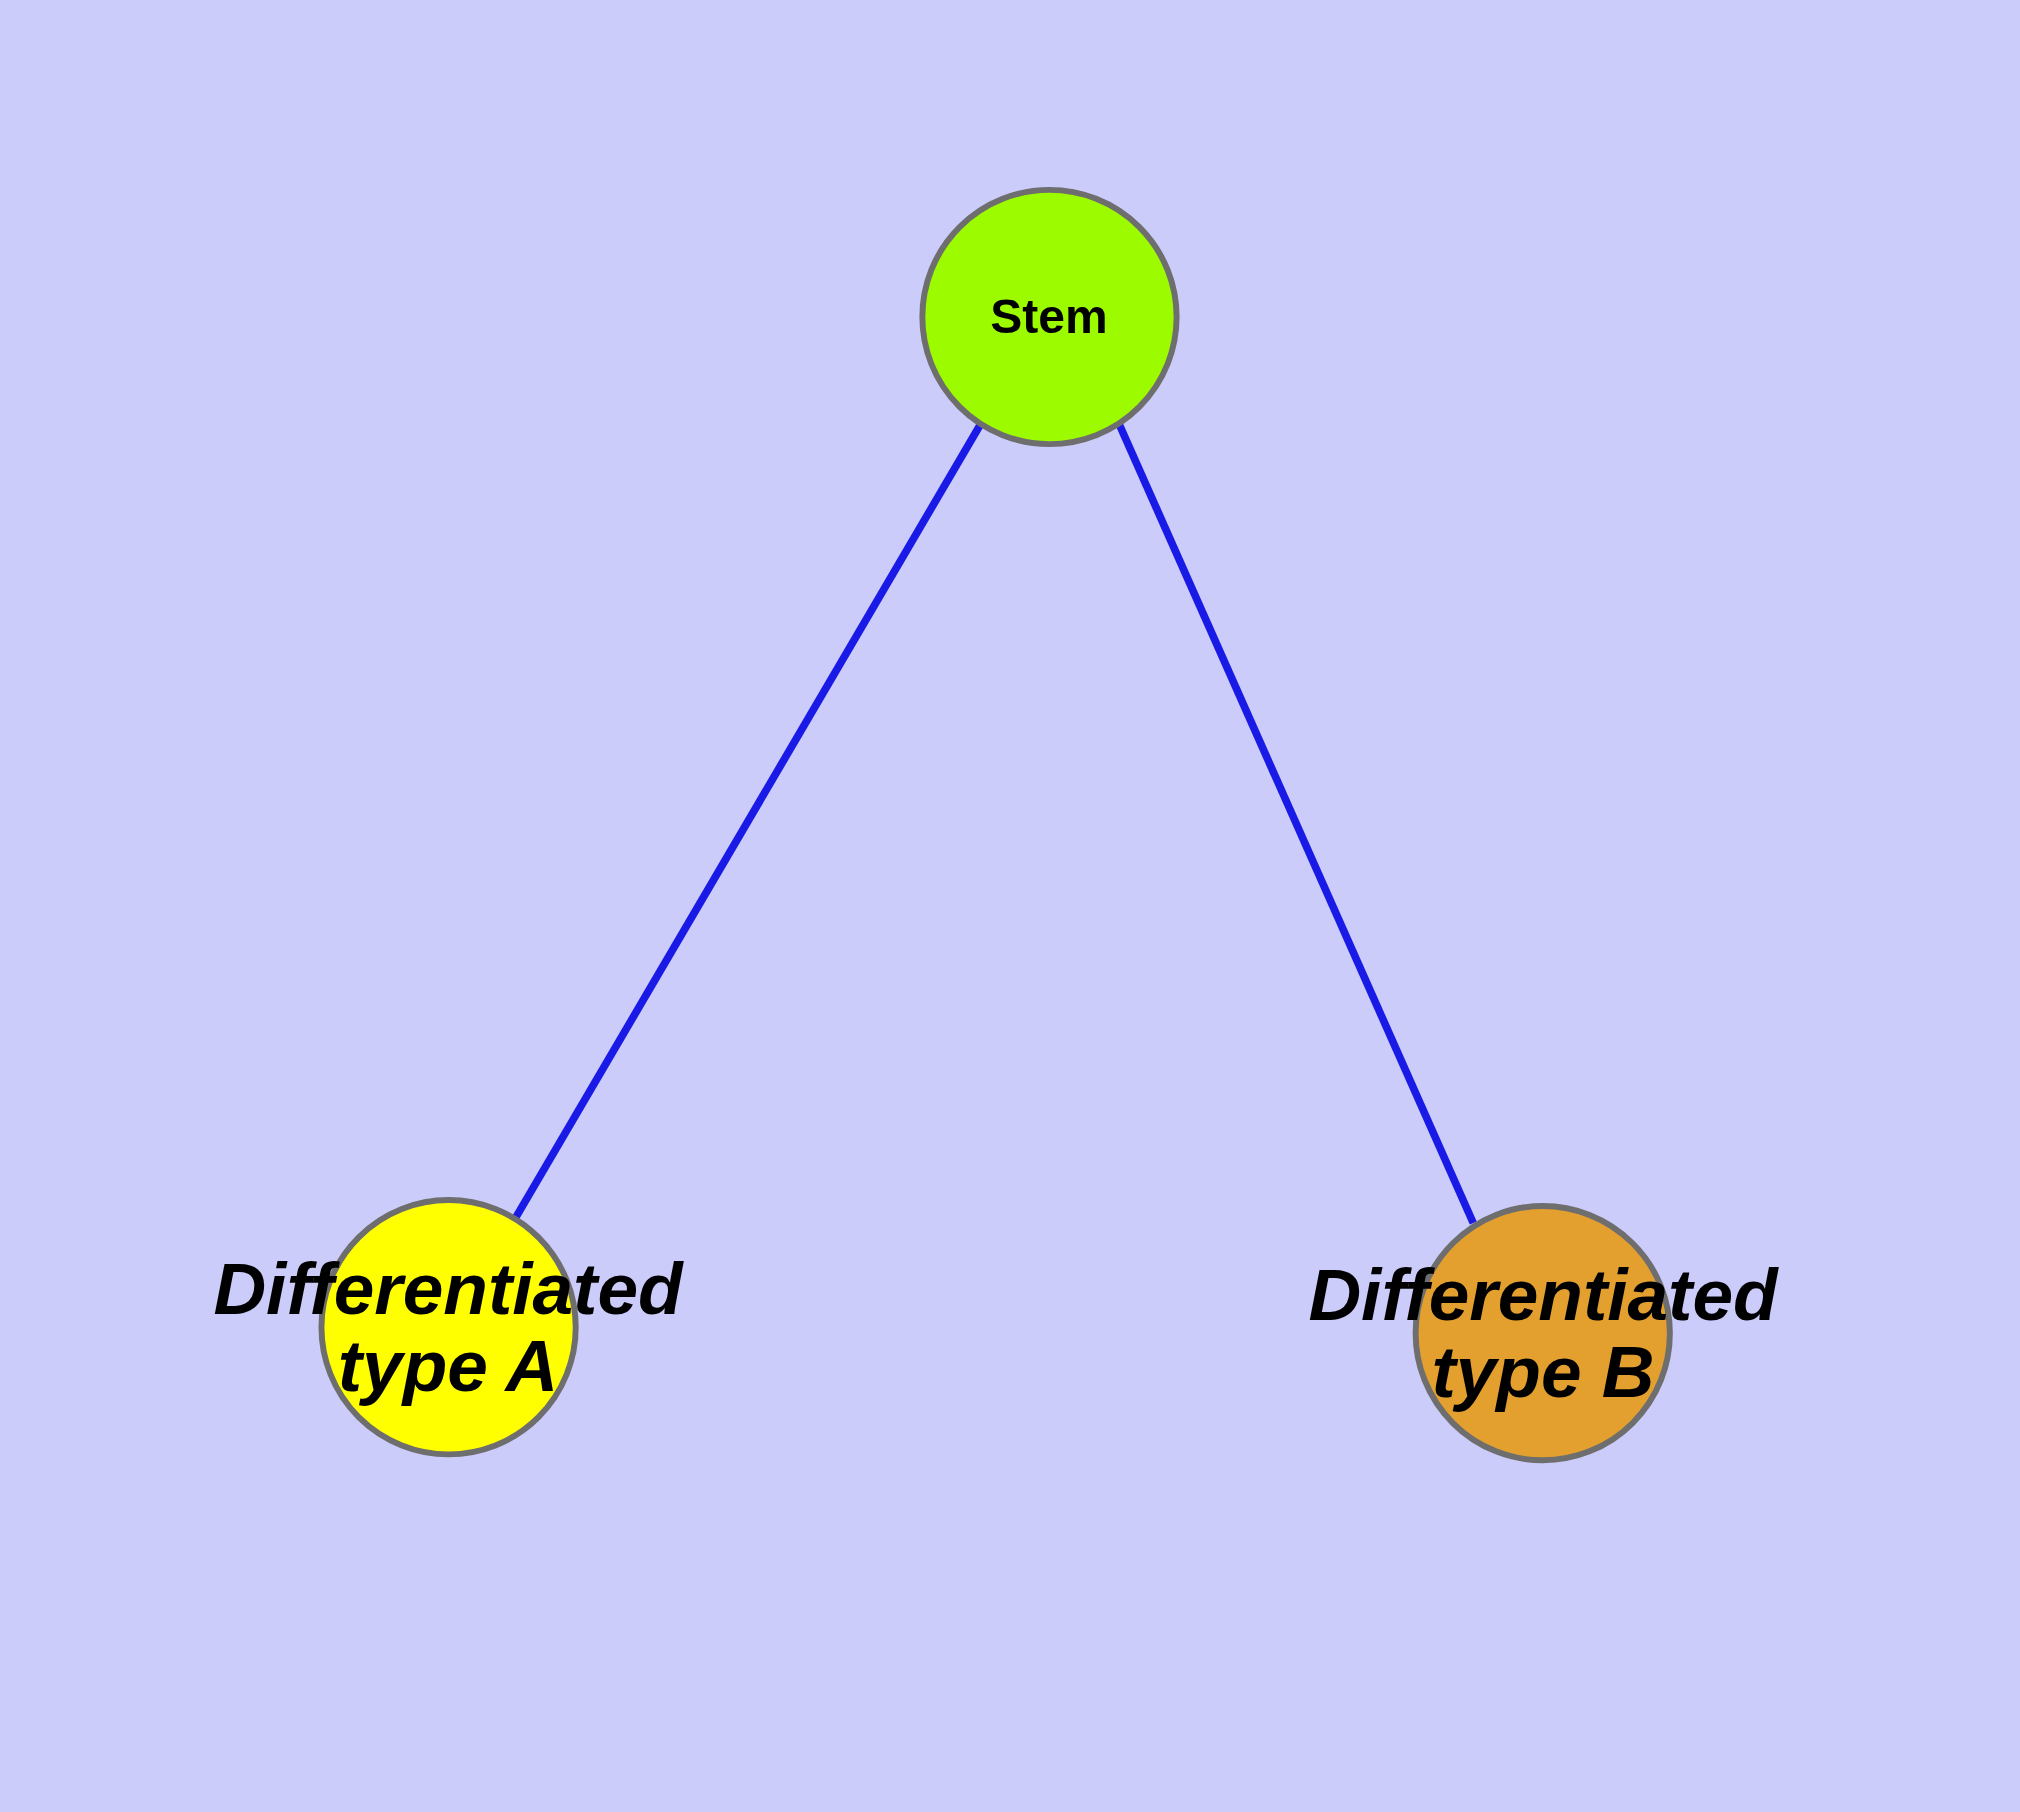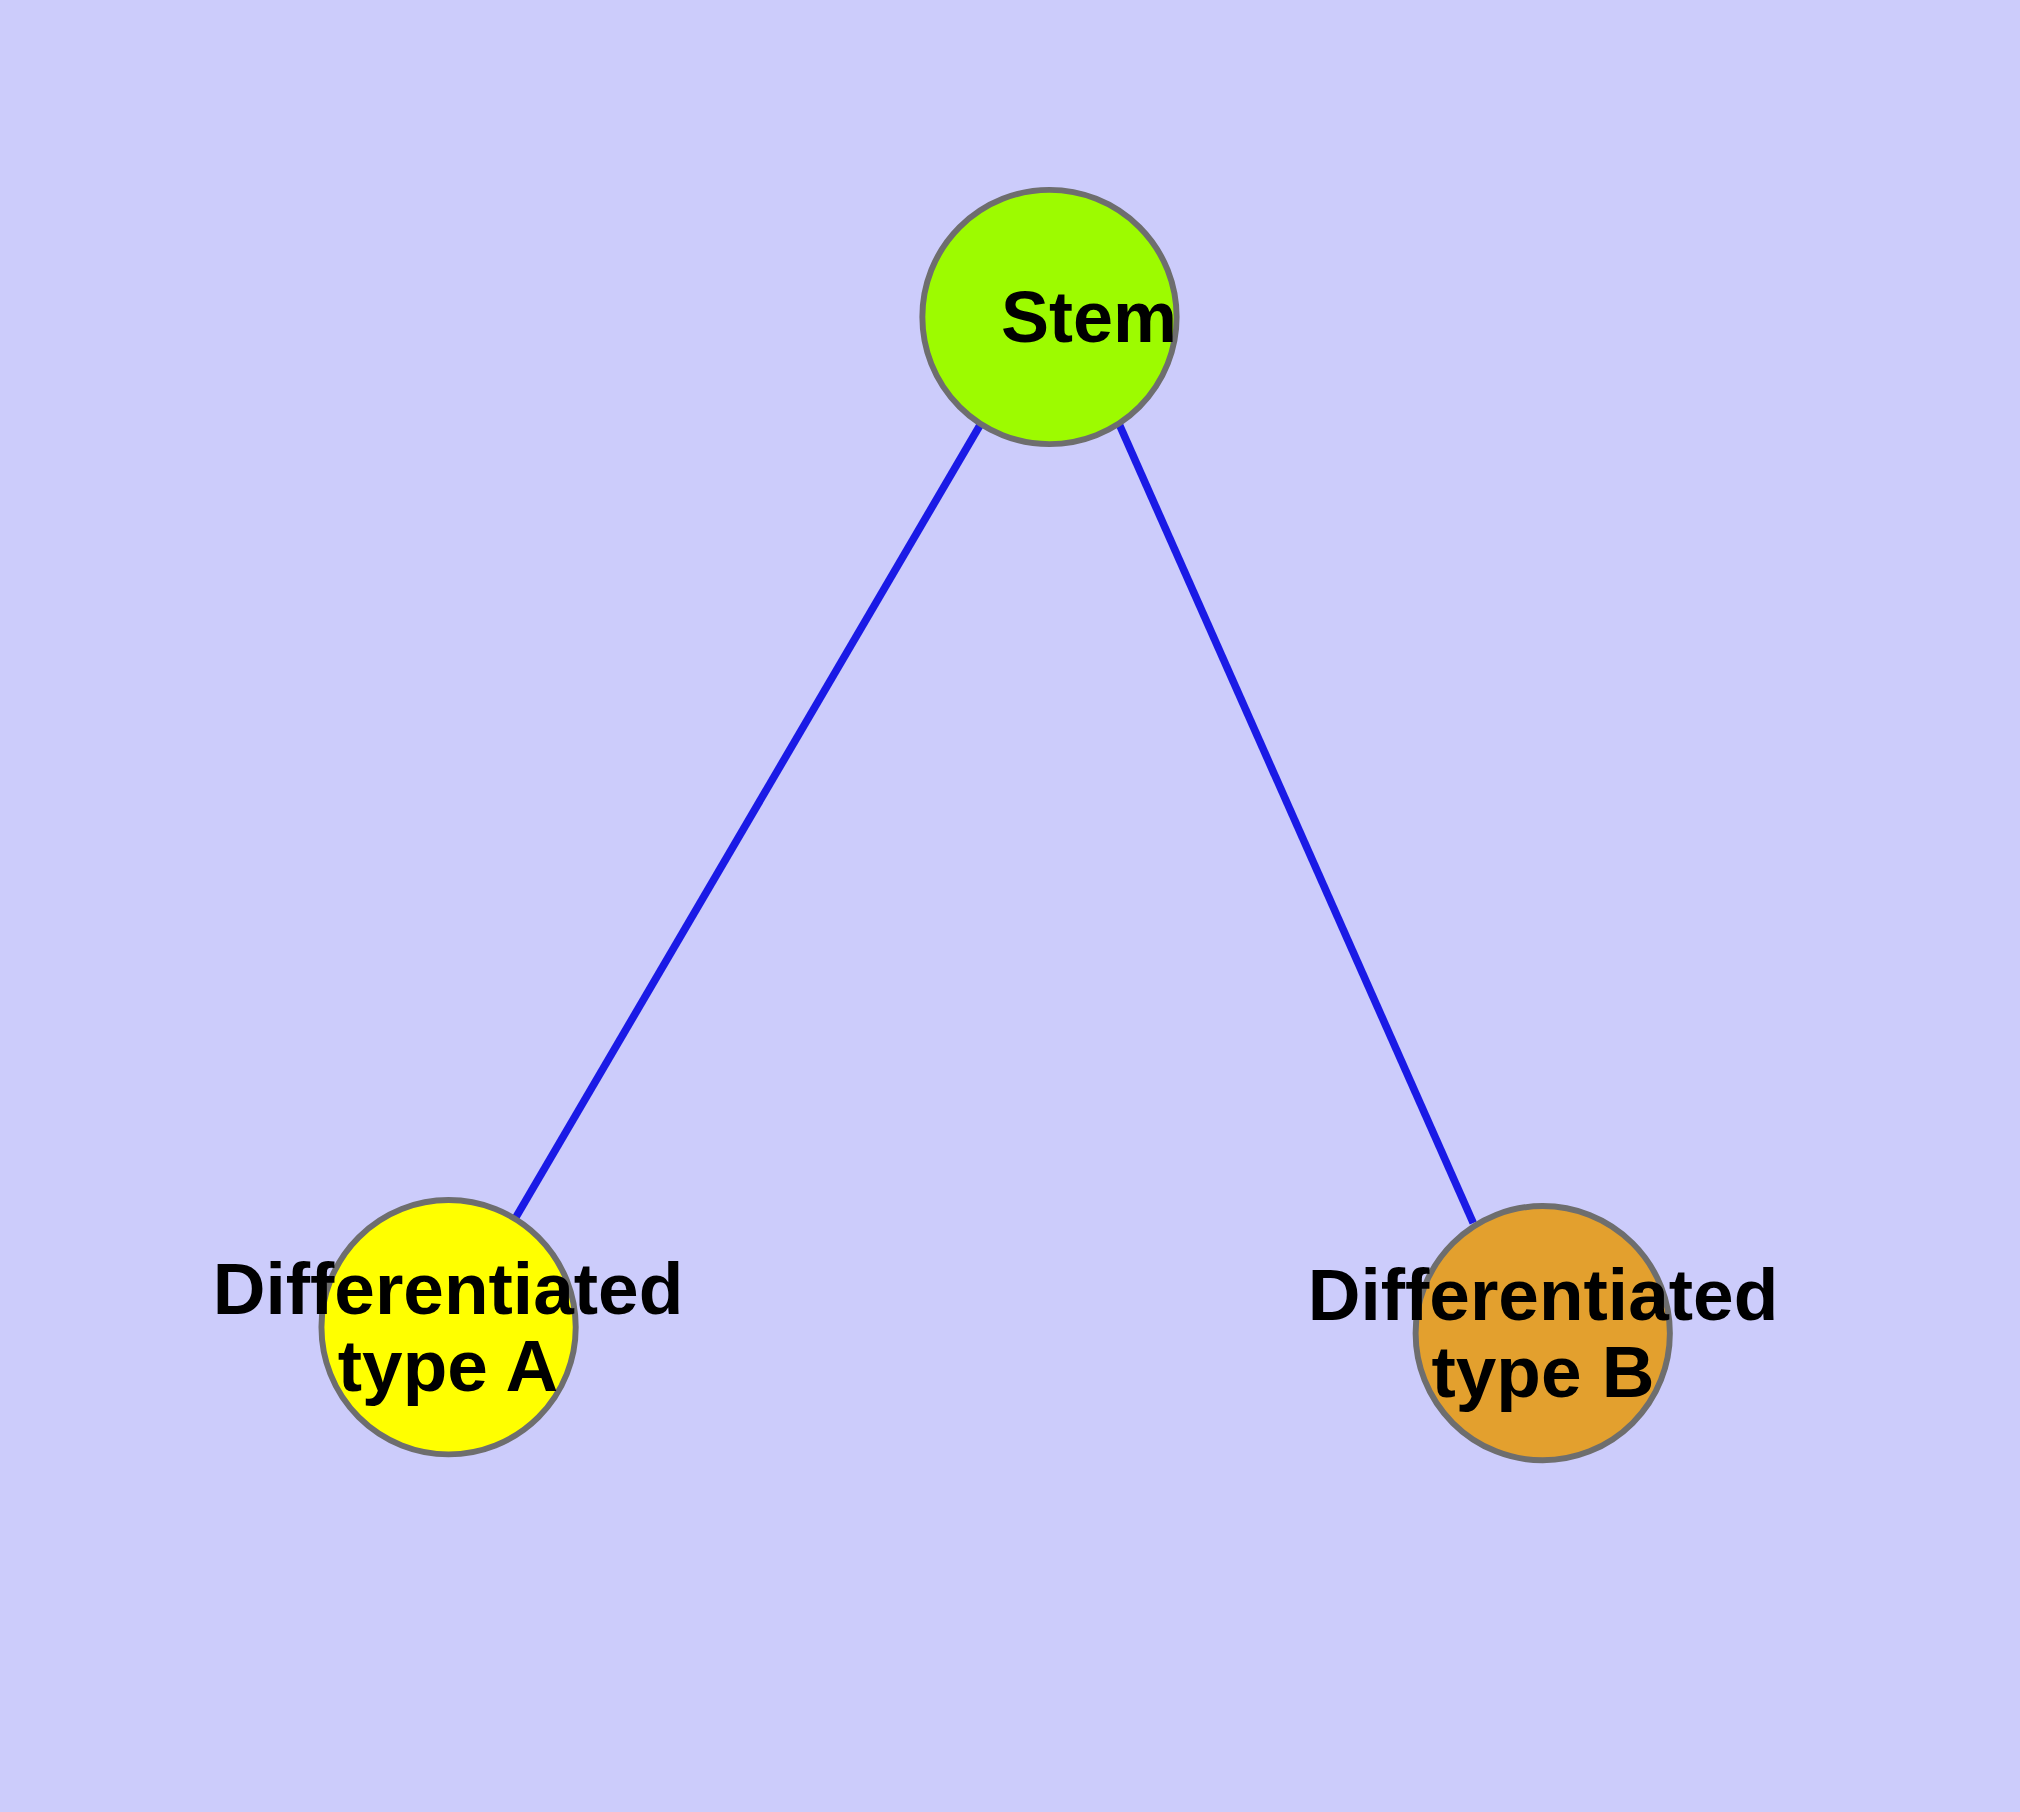--- a/index.html
+++ b/index.html
@@ -37,20 +37,21 @@
     line-height: 1.06;
     white-space: pre;
     pointer-events: none;
     transform: translate(-50%, -50%);
   }
   .label-stem {
     font-size: 71px;
   }
   .label-diff {
     font-size: 73px;
+    font-style: italic;
   }
 </style>
 </head>
 <body>
 
 <div id="canvas" style="background: rgb(255, 255, 255);">
 
   <div id="bg-plane" style="background: rgb(204, 204, 251);"></div>
 
   <svg id="graph-svg" viewBox="0 0 2384 2138">
@@ -58,21 +59,21 @@
       <line class="edge" id="edge-0" stroke-linecap="butt" x1="1157" y1="500" x2="608" y2="1437" stroke="#1a1ae6" stroke-width="9"></line>
       <line class="edge" id="edge-1" stroke-linecap="butt" x1="1320" y1="500" x2="1738" y2="1443" stroke="#1a1ae6" stroke-width="9"></line>
     </g>
     <g>
       <circle id="node-0" cx="1238" cy="374" r="150" fill="#9dfb00" stroke="#6e6e6e" stroke-width="7"></circle>
       <circle id="node-1" cx="529" cy="1566" r="150" fill="#ffff00" stroke="#6e6e6e" stroke-width="7"></circle>
       <circle id="node-2" cx="1820" cy="1573" r="150" fill="#e3a02e" stroke="#6e6e6e" stroke-width="7"></circle>
     </g>
   </svg>
 
-  <div class="node-label label-stem" id="label-0" style="left: 1049px; top: 317px; font-size: 72px; margin-left: 40px;">Stem</div>
+  <div class="node-label label-stem" id="label-0" style="left: 1049px; top: 317px; font-size: 48px;">Stem</div>
 
   <div class="node-label label-diff" id="label-1" style="left: 448px; top: 1327px; font-size: 73px;">Differentiated
 type A</div>
 
   <div class="node-label label-diff" id="label-2" style="left: 1543px; top: 1333px; font-size: 73px;">Differentiated
 type B</div>
 
 </div>
 
 

